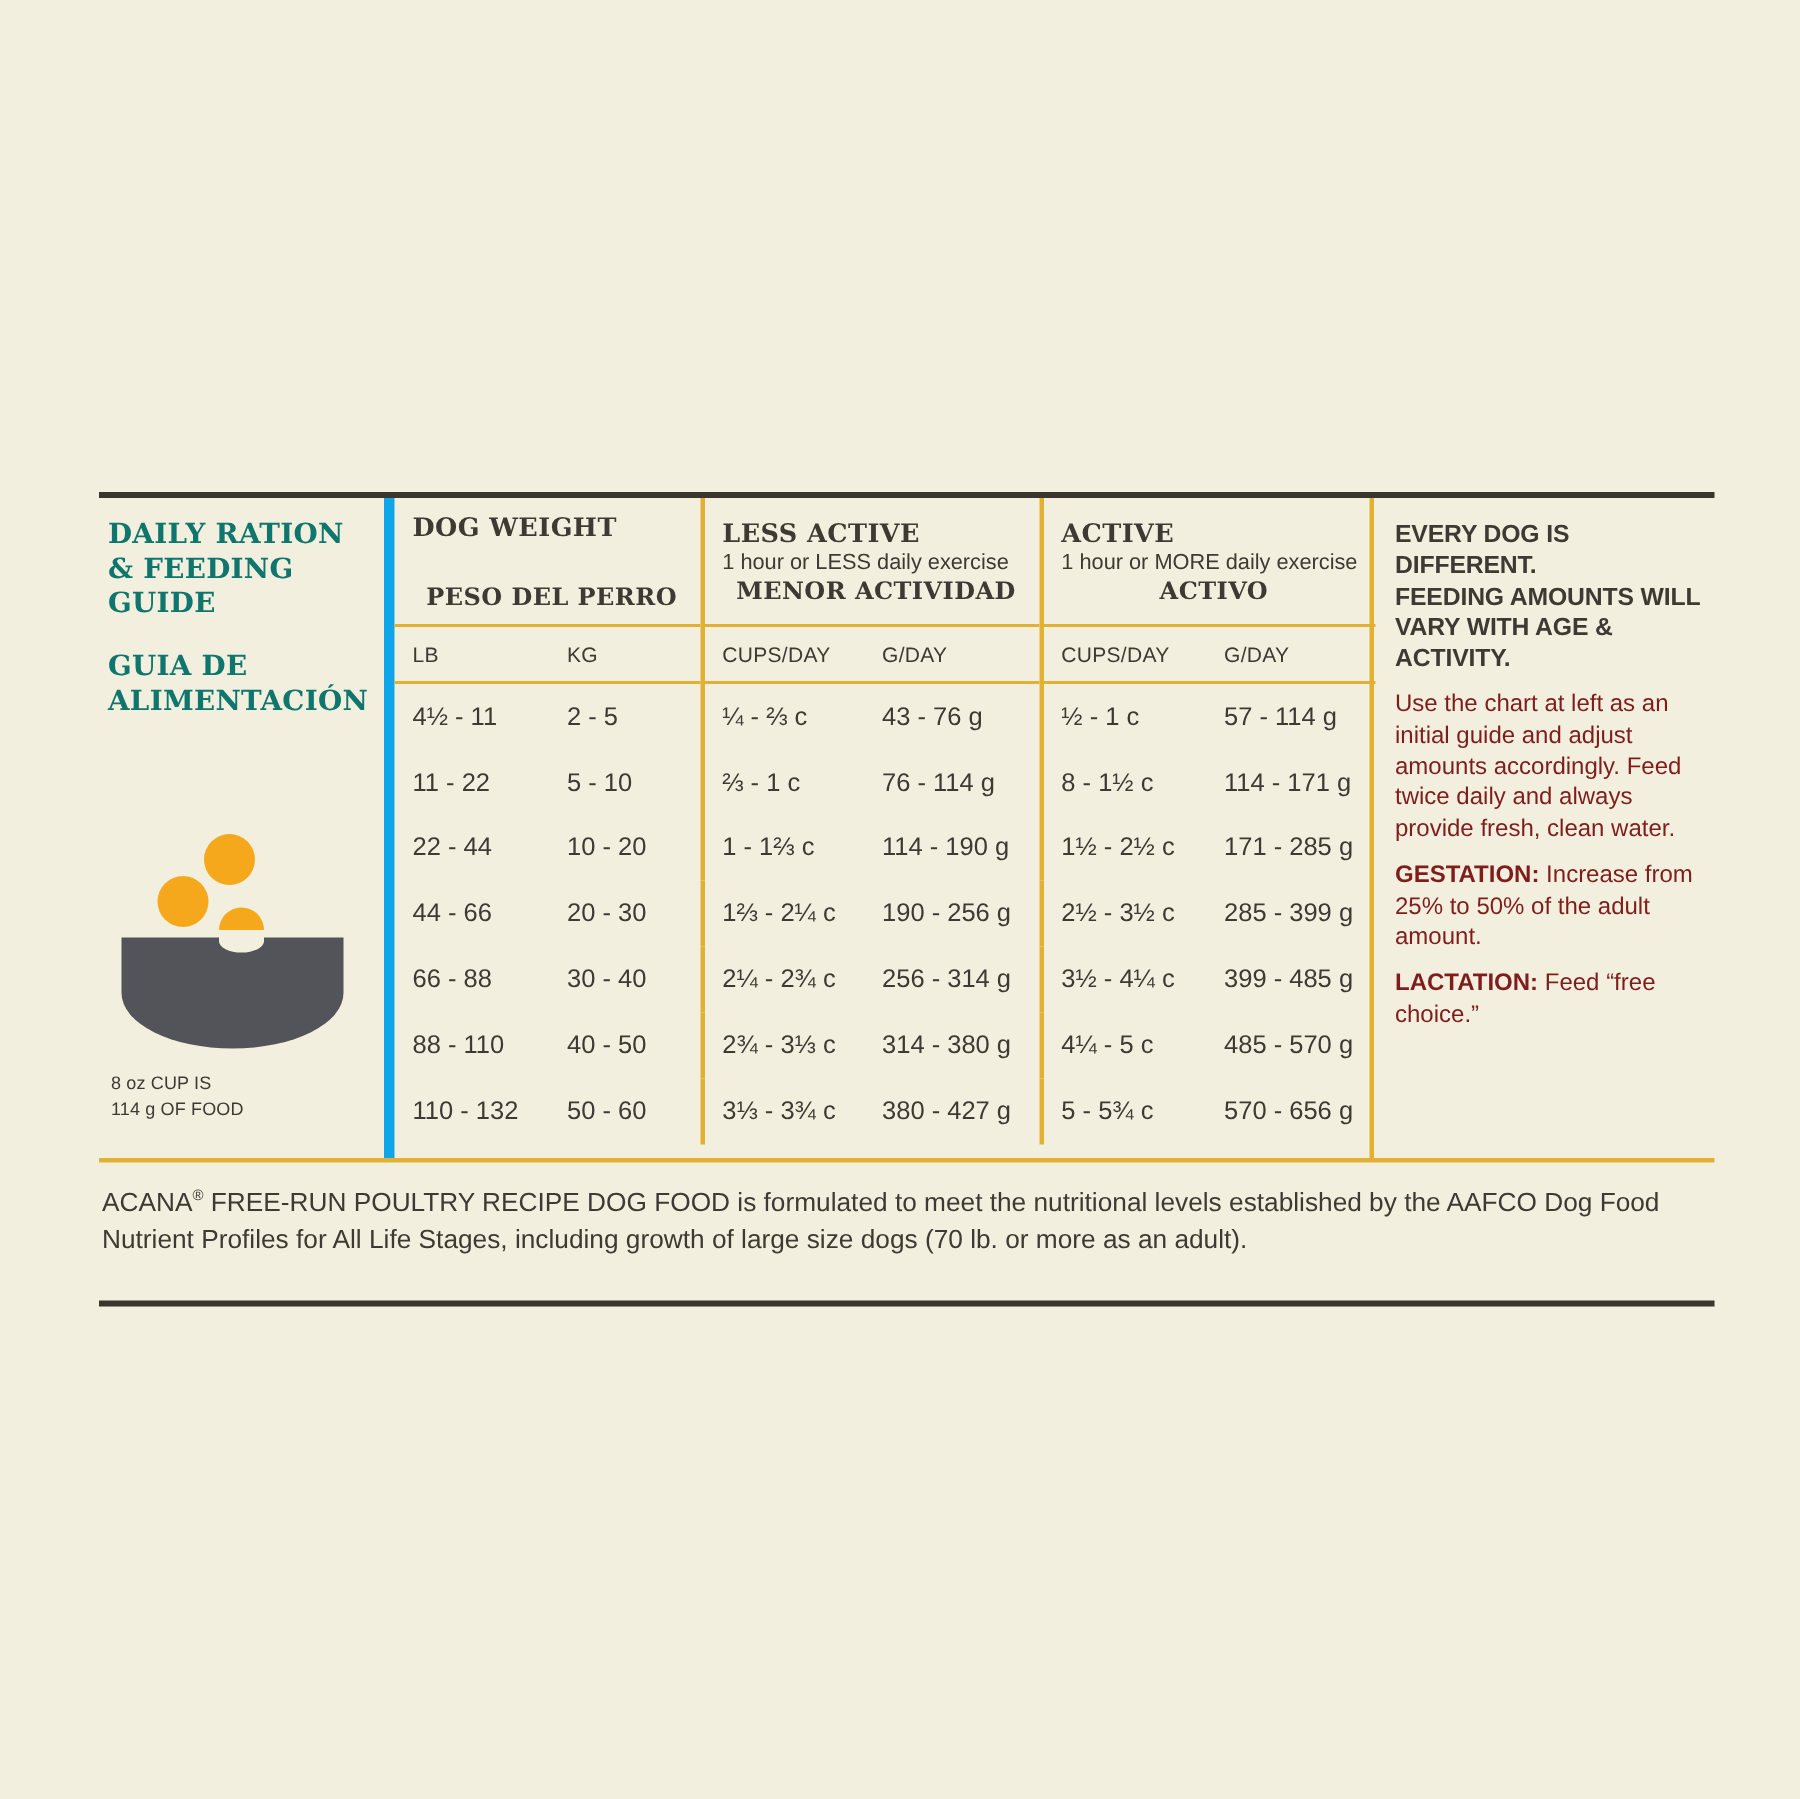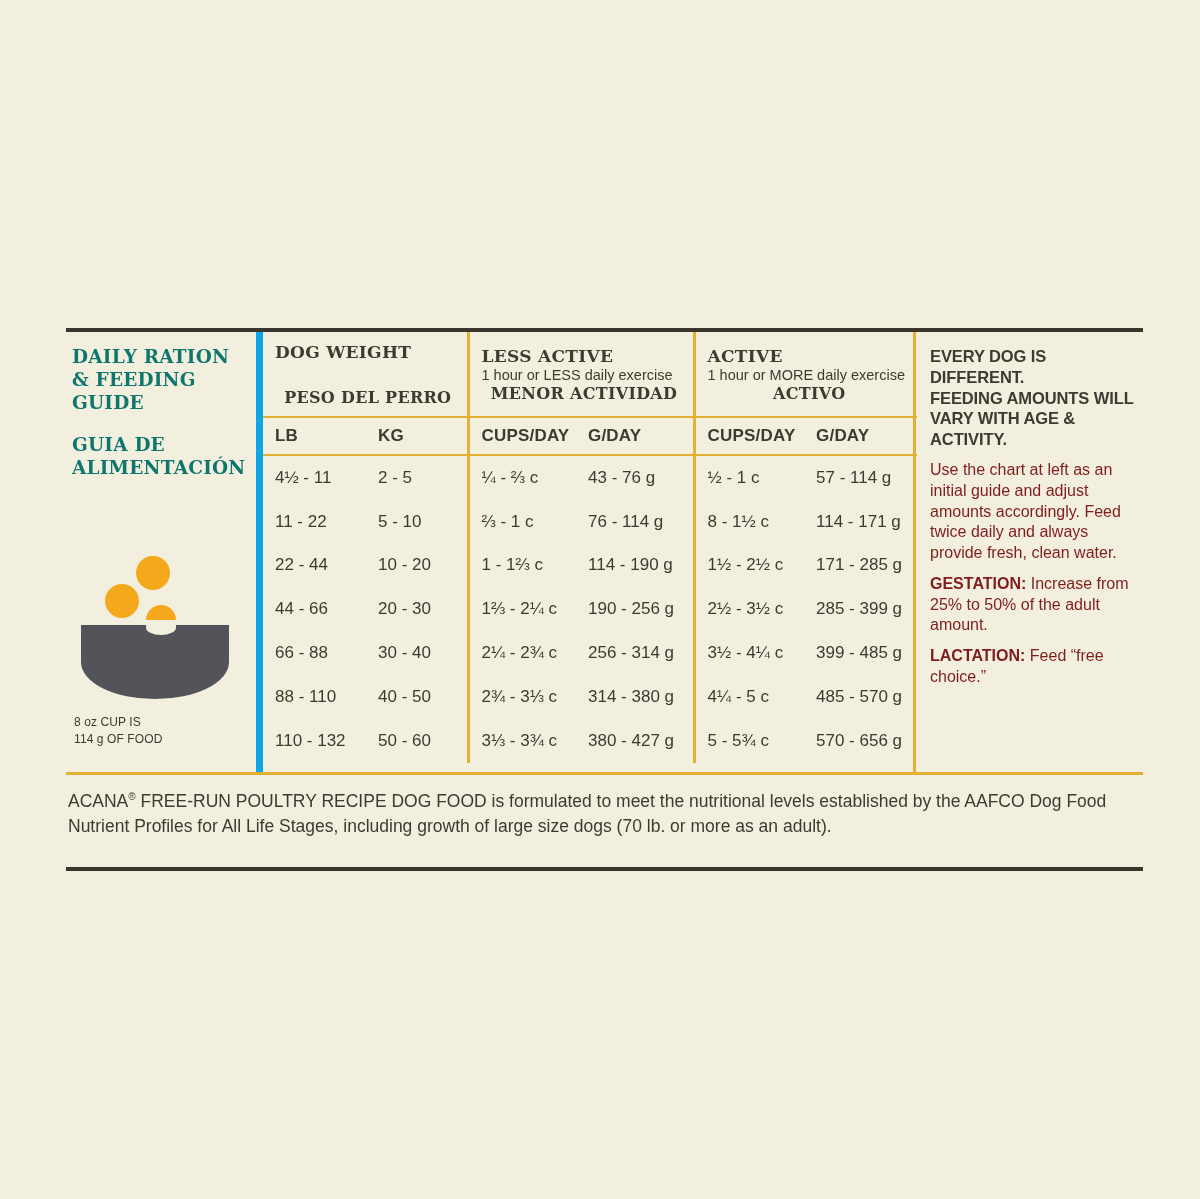--- a/index.html
+++ b/index.html
@@ -166,22 +166,22 @@
     color: #3E3A33;
     letter-spacing: 0.3px;
     margin-top: 1px;
     white-space: nowrap;
     text-align: center;
   }
   .grp-title.spaced { margin-bottom: 26px; }
 
   .sub-head th {
     height: 36px;
-    font-size: 17px;
-    font-weight: bold;
+    font-size: 14px;
+    font-weight: normal;
     letter-spacing: 0.2px;
     color: #3E3A33;
     border-top: 2px solid #E2B134;
     border-bottom: 2px solid #E2B134;
   }
   .vsep { border-left: 3px solid #E2B134; }
 
   tbody td {
     height: 43.8px;
     font-size: 17px;

